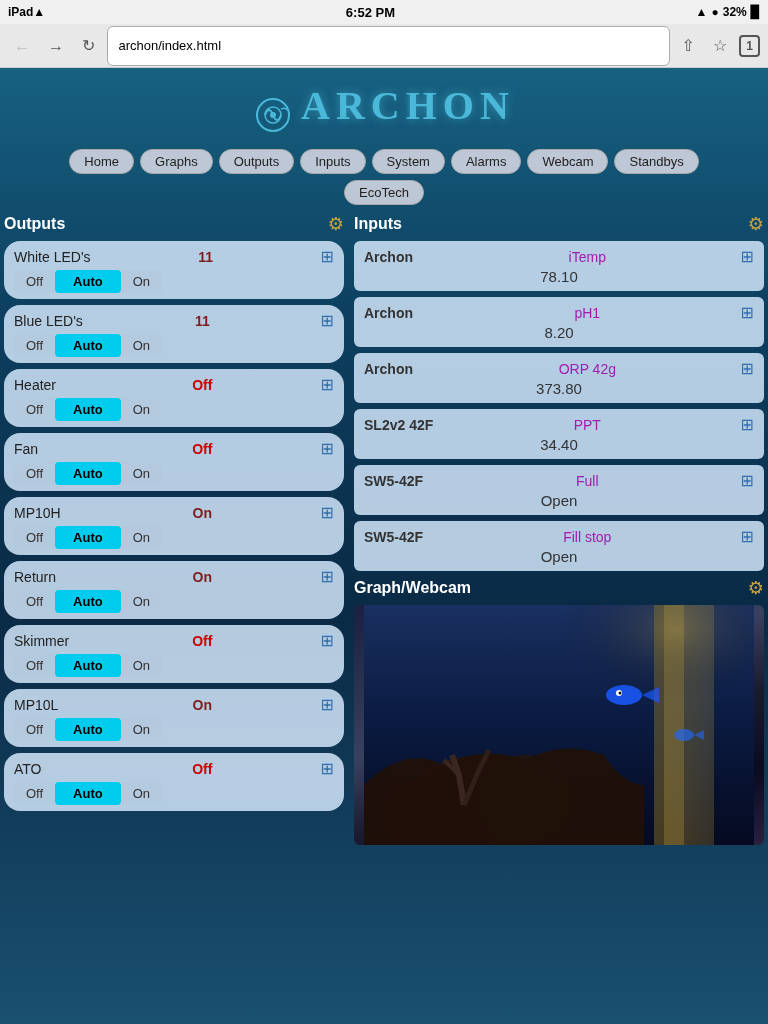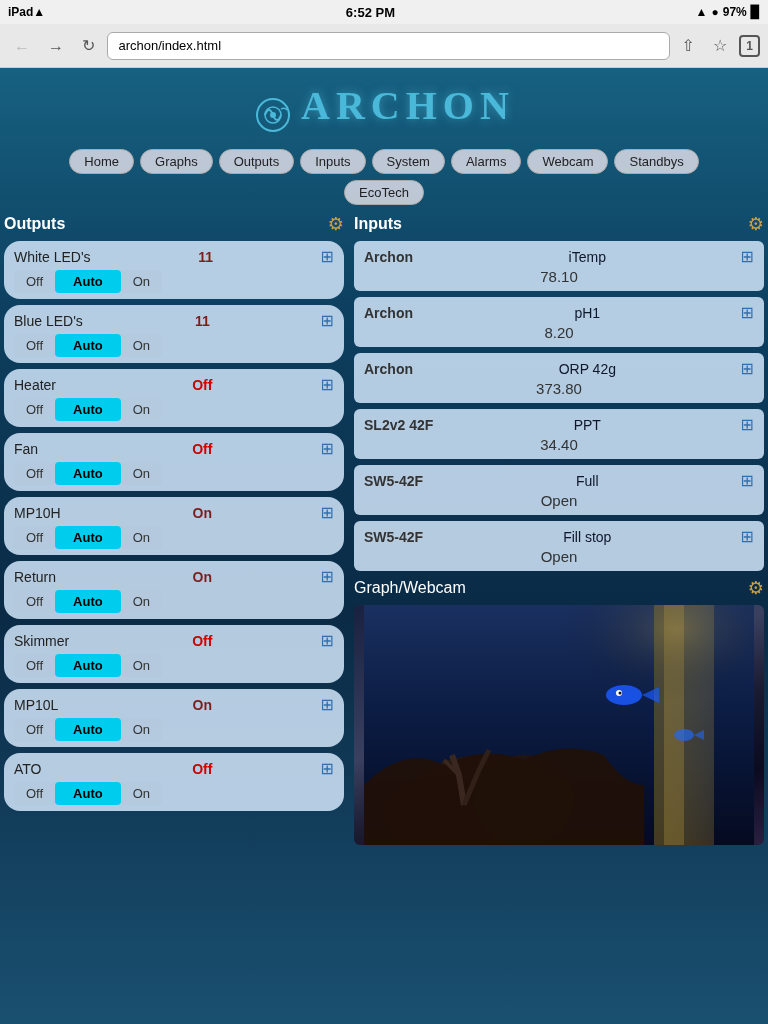--- a/index.html
+++ b/index.html
@@ -43,21 +43,21 @@
       background: none;
       border: none;
       font-size: 16px;
       color: #555;
       cursor: pointer;
       padding: 4px 6px;
     }
     .browser-nav-btn.disabled { color: #bbb; }
     .browser-url-bar {
       flex: 1;
-      height: 28px;
+      height: 40px;
       border: 1px solid #aaa;
       border-radius: 6px;
       padding: 0 10px;
       font-size: 13px;
       background: white;
     }
     .browser-action-btn {
       background: none;
       border: none;
       font-size: 16px;
@@ -220,21 +220,21 @@
       justify-content: space-between;
     }
     .input-source {
       font-size: 14px;
       color: #333;
       font-weight: bold;
       min-width: 70px;
     }
     .input-name {
       font-size: 14px;
-      color: #0f172a;
+      color: #a21caf;
       flex: 1;
       text-align: center;
     }
     .input-value {
       font-size: 15px;
       color: #333;
       text-align: center;
       padding-top: 2px;
     }
 
@@ -243,21 +243,21 @@
       margin-top: 0;
     }
     .webcam-header {
       display: flex;
       align-items: center;
       justify-content: space-between;
       margin-bottom: 6px;
     }
     .webcam-title {
       font-size: 16px;
-      font-weight: normal;
+      font-weight: bold;
       color: white;
     }
     .webcam-img {
       width: 100%;
       border-radius: 6px;
       height: 240px;
       background: linear-gradient(160deg, #1a2040 0%, #2a3050 20%, #3a4060 40%, #1a1a30 60%, #0a0a20 80%, #2a2040 100%);
       position: relative;
       overflow: hidden;
     }
@@ -274,21 +274,21 @@
 
 <div class="status-bar">
   <div class="status-left">
     <span>iPad</span>
     <span>▲</span>
   </div>
   <div class="status-center">6:52 PM</div>
   <div class="status-right">
     <span>▲</span>
     <span>●</span>
-    <span>97%</span>
+    <span>32%</span>
     <span>▉</span>
   </div>
 </div>
 
 <div class="browser-bar">
   <button class="browser-nav-btn disabled">←</button>
   <button class="browser-nav-btn">→</button>
   <button class="browser-nav-btn">↻</button>
   <input class="browser-url-bar" type="text" value="archon/index.html" style="">
   <button class="browser-action-btn">⇧</button>

